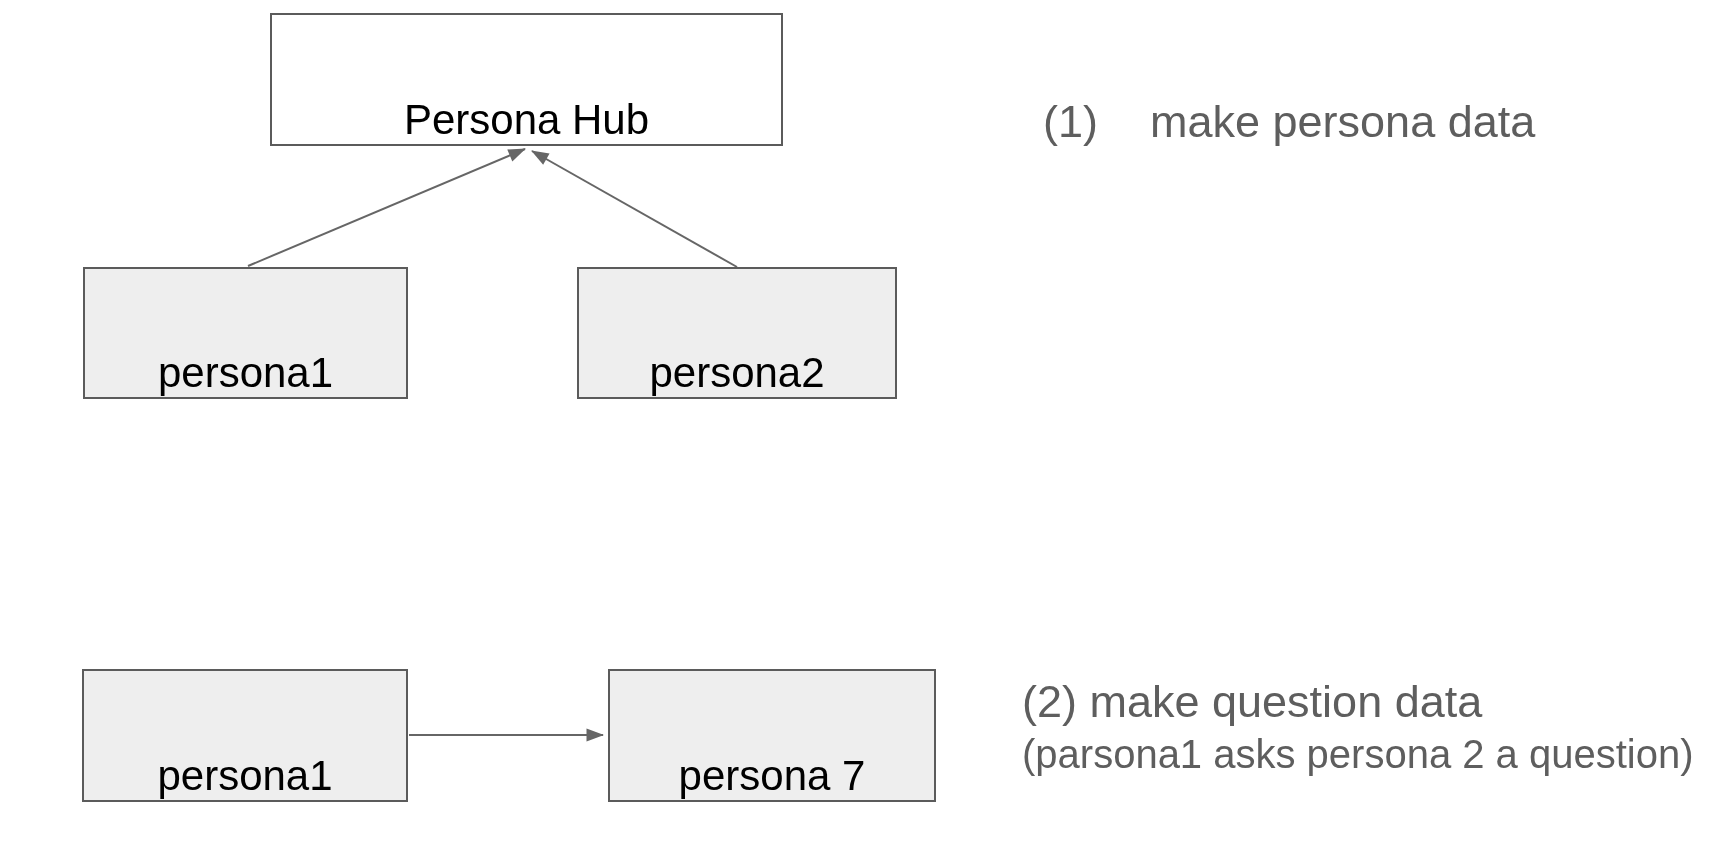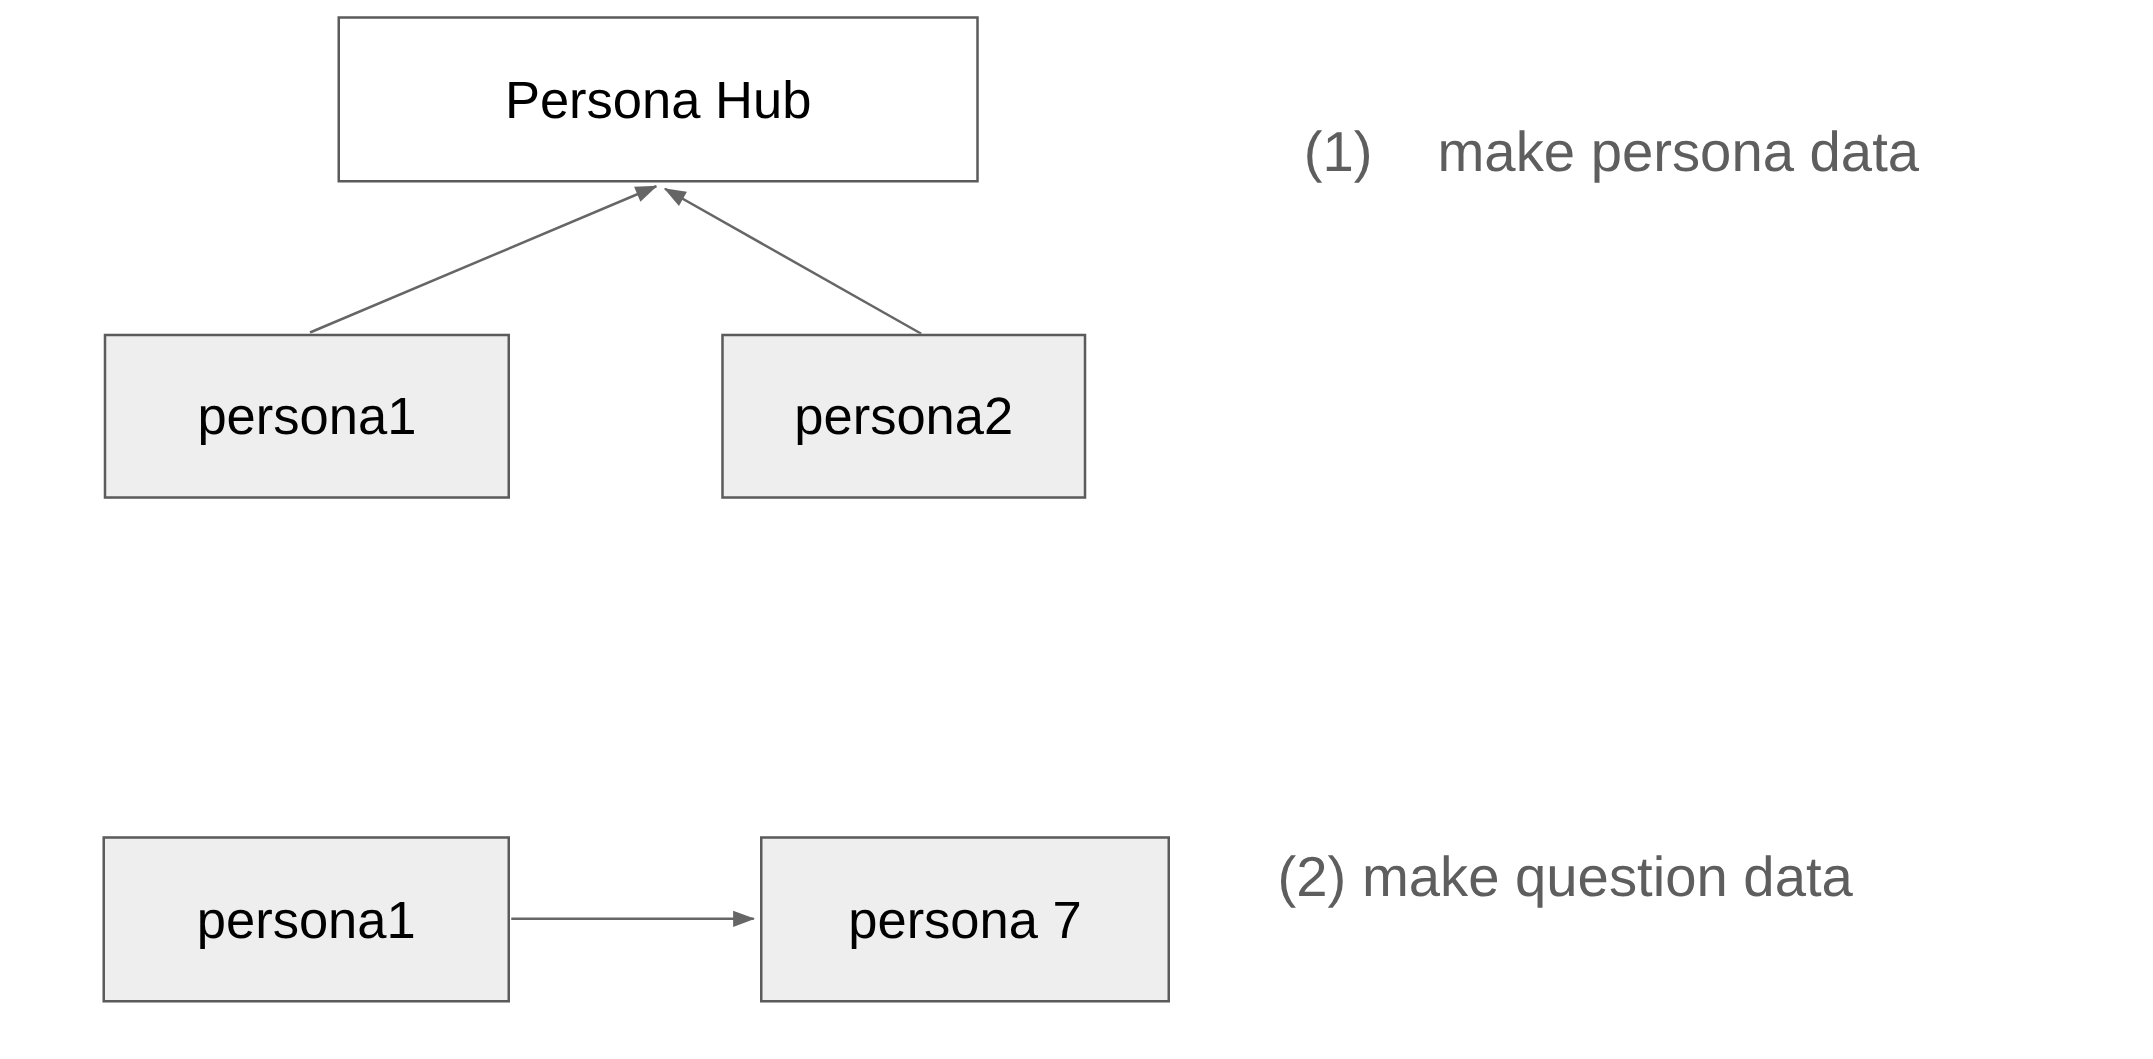--- a/index.html
+++ b/index.html
@@ -25,36 +25,36 @@
     width: 1722px;
     height: 847px;
     pointer-events: none;
   }
 
   .node {
     position: absolute;
     box-sizing: border-box;
     border: 2px solid var(--node_border, #5b5b5b);
     display: flex;
-    align-items: center;
+    align-items: flex-end;
     justify-content: center;
   }
 
   .node .node-label {
     font-size: 42px;
     color: var(--node_label, #000000);
     white-space: nowrap;
   }
 
   .node-white { background: var(--node_fill_white, #ffffff); }
   .node-gray  { background: var(--node_fill_gray, #eeeeee); }
 
   .node-hub            { left: 270px; top: 13px;  width: 513px; height: 133px; }
   .node-persona1-top   { left: 83px;  top: 267px; width: 325px; height: 132px; }
-  .node-persona2-top   { left: 577px; top: 267px; width: 292px; height: 132px; }
+  .node-persona2-top   { left: 577px; top: 267px; width: 320px; height: 132px; }
   .node-persona1-bottom{ left: 82px;  top: 669px; width: 326px; height: 133px; }
   .node-persona2-bottom{ left: 608px; top: 669px; width: 328px; height: 133px; }
 
   .annotation {
     position: absolute;
     color: var(--annotation_text, #5e5e5e);
     white-space: nowrap;
   }
 
   .annotation-step1 {
@@ -117,15 +117,16 @@
     <span class="node-label">persona 7</span>
   </div>
 
   <div class="annotation annotation-step1">
     <span>(1)</span>
     <span>make persona data</span>
   </div>
 
   <div class="annotation annotation-step2">
     <div class="line1">(2) make question data</div>
+    <div class="line2">(parsona1 asks persona 2 a question)</div>
   </div>
 
 </div>
 
 </body></html>

